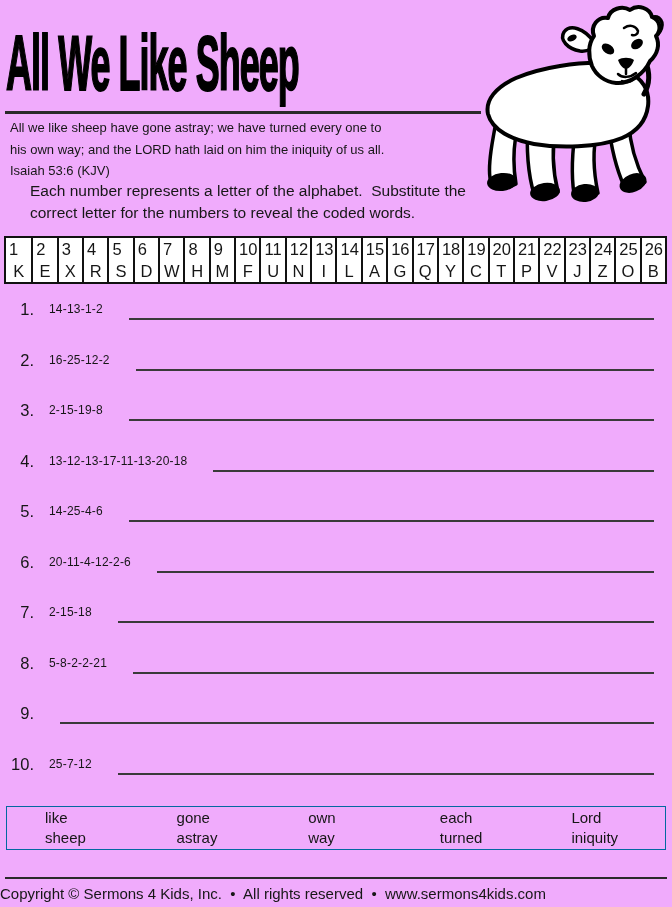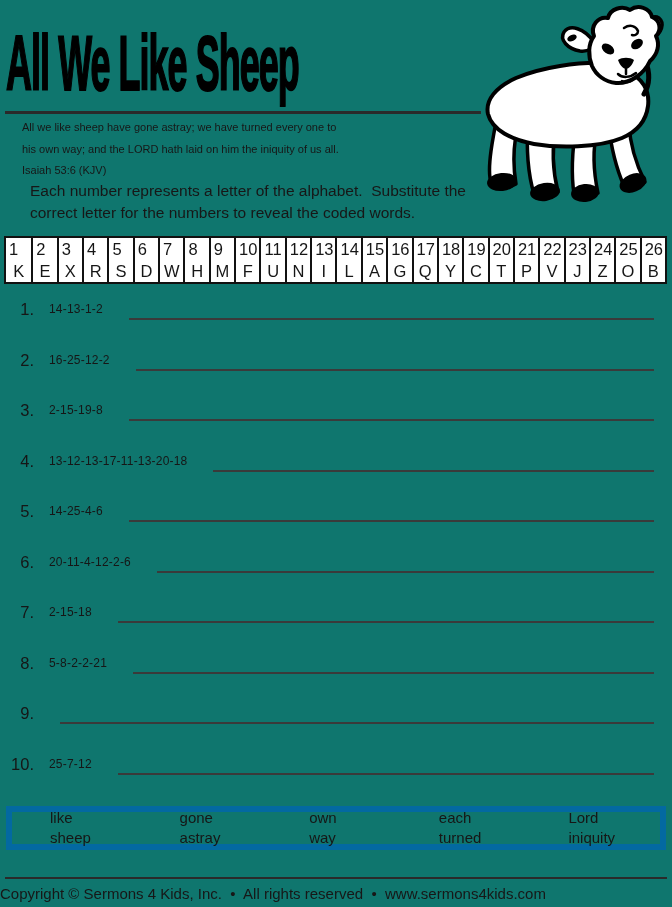--- a/index.html
+++ b/index.html
@@ -1,30 +1,30 @@
 <!DOCTYPE html>
 <html><head>
 <meta charset="utf-8">
 <style>
   html,body { margin:0; padding:0; background:#ffffff; }
   .page {
-    position:relative; width:672px; height:907px; background:#0f766e;
+    position:relative; width:672px; height:907px; background:#f0abfc;
     font-family:"Liberation Sans", sans-serif; color:#1a1a1a; overflow:hidden;
   }
   .title {
     position:absolute; left:6px; top:24px;
     font-size:78px; line-height:78px; font-weight:bold; color:#000;
     letter-spacing:-2px; white-space:nowrap;
     transform:scaleX(0.46); transform-origin:left top;
     -webkit-text-stroke:2px #000;
   }
   .rule-title { position:absolute; left:5px; top:111px; width:476px; height:3px; background:#2a2a2a; }
   .scripture {
-    position:absolute; left:22px; top:117px; width:500px;
-    font-size:11px; line-height:21.5px; white-space:pre-wrap; color:#171717;
+    position:absolute; left:10px; top:117px; width:500px;
+    font-size:13px; line-height:21.5px; white-space:pre-wrap; color:#171717;
   }
   .instructions {
     position:absolute; left:6px; top:180px; width:500px;
     font-size:15.5px; line-height:21.5px; white-space:pre-wrap; color:#171717;margin-left:24px;
   }
   .cipher-table {
     position:absolute; left:4px; top:236px; width:663px; height:48px;
     display:grid; grid-template-columns:repeat(26,1fr);
     border:2px solid #111; box-sizing:border-box; background:#fff;
   }
@@ -32,21 +32,21 @@
   .cipher-cell:first-child { border-left:none; }
   .cipher-num   { font-size:16.5px; line-height:23px; padding-left:3px; color:#161616; }
   .cipher-letter{ font-size:16.5px; line-height:20px; text-align:center; color:#161616; }
   .puzzle-list { position:absolute; left:8px; top:298px; width:646px; }
   .puzzle-row  { height:50.5px; display:flex; align-items:flex-start; }
   .p-num  { flex:none; width:26px; text-align:right; font-size:16.5px; line-height:22px; color:#161616; }
   .p-code { flex:none; margin-left:15px; font-size:12px; line-height:22px; letter-spacing:0.2px; color:#161616; }
   .answer-line { flex:1; margin-left:26px; height:20px; border-bottom:2px solid #3a3a3a; }
   .word-bank {
     position:absolute; left:6px; top:806px; width:660px; height:44px;
-    border:6px solid #0369a1; box-sizing:border-box;
+    border:1px solid #0369a1; box-sizing:border-box;
     display:grid; grid-template-columns:repeat(5,1fr); align-content:center;
   }
   .wb-col  { padding-left:38px; }
   .wb-word { font-size:15px; line-height:20px; color:#161616; }
   .rule-footer { position:absolute; left:5px; top:877px; width:662px; height:2px; background:#2a2a2a; }
   .footer-text {
     position:absolute; left:0; top:884px; width:672px; text-align:left;
     font-size:15px; line-height:19px; white-space:pre-wrap; color:#171717;
   }
   .lamb { position:absolute; left:478px; top:2px; width:192px; height:202px; }

